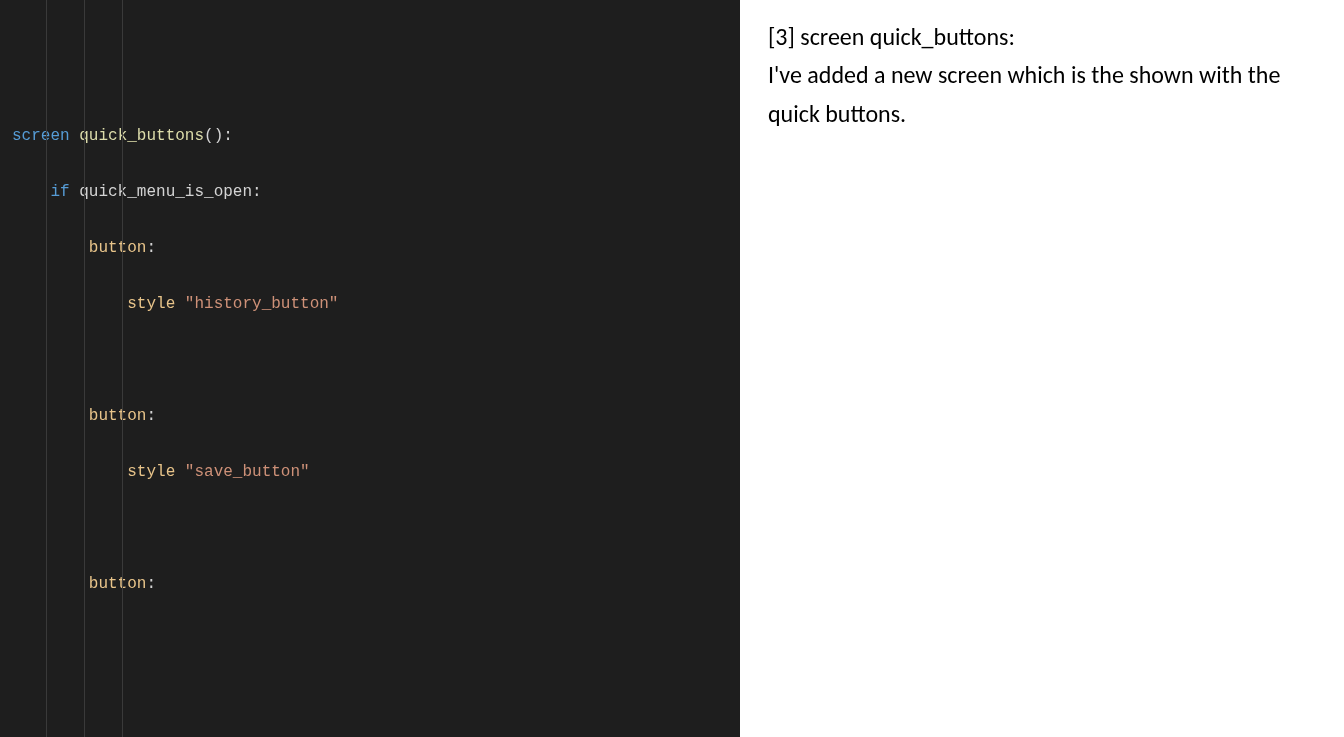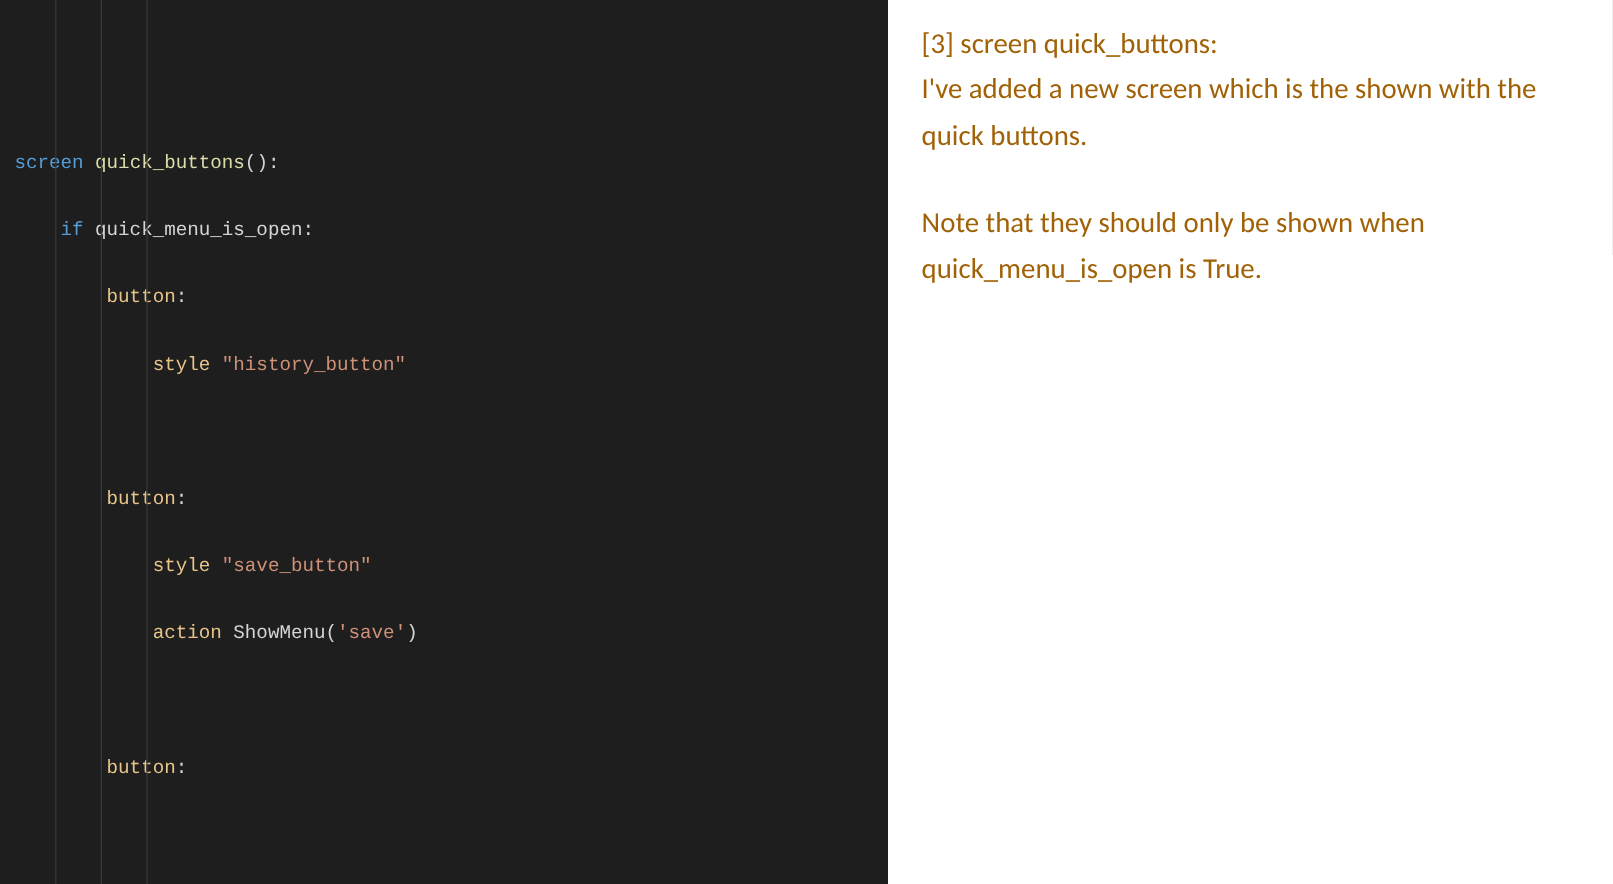--- a/index.html
+++ b/index.html
@@ -35,21 +35,21 @@
   .kw  { color: #569cd6; }
   .fn  { color: #dcdcaa; }
   .punc{ color: #d4d4d4; }
   .attr{ color: #e8c48a; }
   .str { color: #ce9178; }
   .call{ color: #d4d4d4; }
 
   .doc-panel {
     flex: 1;
     background: #ffffff;
-    color: #a16207;
+    color: #000000;
     font-family: Calibri, Arial, sans-serif;
     font-size: 24px;
     line-height: 1.6;
     padding: 18px 30px 18px 28px;
   }
   .doc-para {
     margin-bottom: 34px;
   }
 </style>
 </head>
@@ -59,21 +59,20 @@
   <div class="guide g1"></div>
   <div class="guide g2"></div>
   <div class="guide g3"></div>
 <div><span class="kw">screen </span><span class="fn">quick_buttons</span><span class="punc">():</span></div>
 <div><span>    </span><span class="kw">if</span><span class="call"> quick_menu_is_open:</span></div>
 <div><span>        </span><span class="attr">button</span><span class="punc">:</span></div>
 <div><span>            </span><span class="attr">style </span><span class="str">"history_button"</span></div>
 <div> </div>
 <div><span>        </span><span class="attr">button</span><span class="punc">:</span></div>
 <div><span>            </span><span class="attr">style </span><span class="str">"save_button"</span></div>
-<div><span>            </span><span class="attr">action </span><span class="call">ShowMenu</span><span class="punc">(</span><span class="str">'save'</span><span class="punc">)</span></div>
 <div> </div>
 <div><span>        </span><span class="attr">button</span><span class="punc">:</span></div>
 
 
 
 
 
 
 
 
@@ -83,16 +82,13 @@
 
 
 
 </div>
 
 <div class="doc-panel">
   <div class="doc-para">
     <div>[3] screen quick_buttons:</div>
     <div>I've added a new screen which is the shown with the quick buttons.</div>
   </div>
-  <div class="doc-para">
-    <div>Note that they should only be shown when quick_menu_is_open is True.</div>
-  </div>
 </div>
 
 </body></html>

